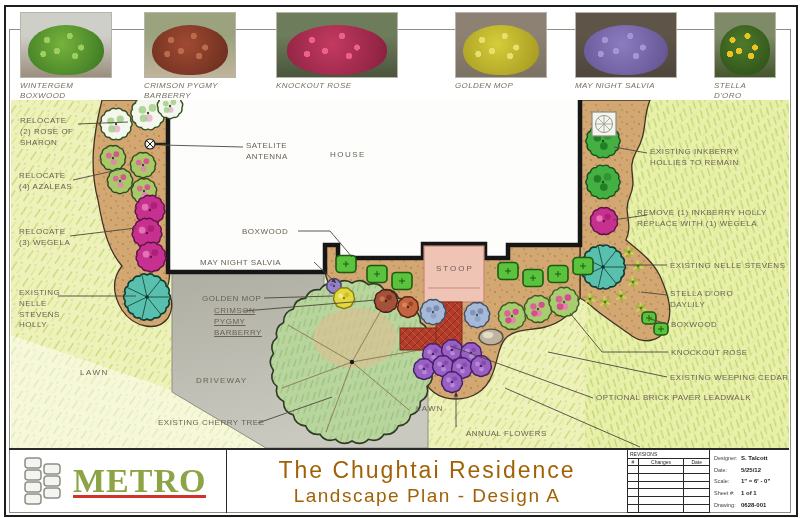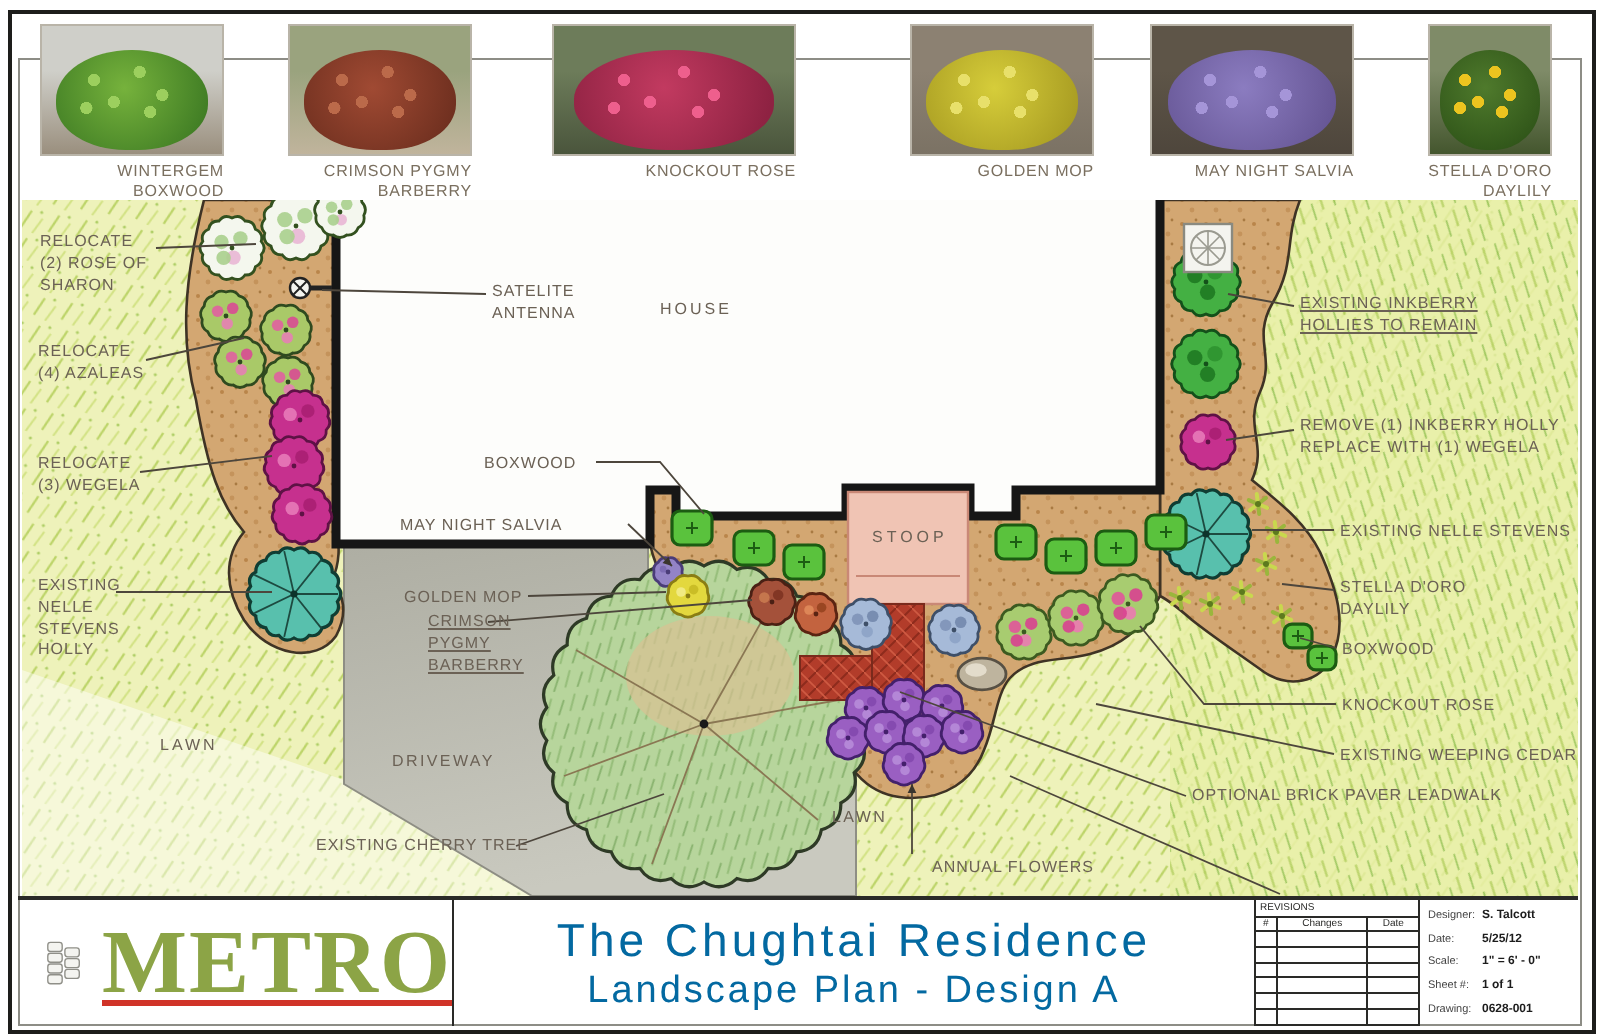--- a/index.html
+++ b/index.html
@@ -9,40 +9,40 @@
   }
   .page-edge{position:absolute;left:4px;top:5px;width:790px;height:508px;border:2px solid #1d1d1b;}
   .frame{position:absolute;left:9px;top:29px;width:780px;height:482px;border:1px solid #8d8d86;}
 
   
   .legend{position:absolute;left:0;top:12px;width:800px;height:88px;}
   .legend-item{position:absolute;top:0;}
   .legend-photo{position:relative;height:64px;border:1px solid #b9b4a8;overflow:hidden;}
   .legend-bush{position:absolute;left:8%;bottom:2px;width:84%;height:78%;border-radius:50% 50% 46% 46%;}
   .legend-label{
-    margin-top:3px;text-align:right;font-size:8px;line-height:1.2;
-    color:#7a6f5f;letter-spacing:.4px;white-space:pre-line;
+    margin-top:3px;text-align:left;font-size:8px;line-height:1.2;
+    color:#7a6f5f;letter-spacing:.4px;white-space:pre-line;font-style:italic;
   }
 
   
   #plan-svg{position:absolute;left:11px;top:100px;}
   .callout{
     position:absolute;font-size:8px;line-height:1.35;color:#6b6155;
     letter-spacing:.5px;white-space:pre-line;z-index:5;
   }
 
   
   .titleblock{position:absolute;left:9px;top:448px;width:780px;height:63px;border-top:2px solid #2a2a28;display:flex;}
   .tb-cell{position:relative;height:100%;box-sizing:border-box;border-right:1.5px solid #2a2a28;}
   .tb-logo{width:218px;display:flex;align-items:center;padding-left:14px;}
   .logo-text{margin-left:10px;position:relative;}
-  .logo-name{font-family:"Liberation Serif","DejaVu Serif",serif;font-weight:bold;font-size:45px;line-height:.95;letter-spacing:1px;}
+  .logo-name{font-family:"Liberation Serif","DejaVu Serif",serif;font-weight:bold;font-size:34px;line-height:.95;letter-spacing:1px;}
   .logo-underline{height:3px;width:100%;margin-top:-2px;}
   .logo-tagline{font-family:"Liberation Serif","DejaVu Serif",serif;font-size:10px;color:#3f3e38;letter-spacing:.6px;margin-top:2px;}
-  .tb-title{flex:1;display:flex;flex-direction:column;align-items:center;justify-content:center;color:#0369a1;}
+  .tb-title{flex:1;display:flex;flex-direction:column;align-items:center;justify-content:center;color:#a16207;}
   .tb-title .main{font-size:23px;letter-spacing:2px;}
   .tb-title .sub{font-size:19px;letter-spacing:1.5px;margin-top:1px;}
   .tb-rev{width:82px;font-size:5px;color:#2a2a28;}
   .rev-head{padding:1px 2px;border-bottom:.5px solid #2a2a28;font-size:5px;}
   .rev-cols,.rev-row{display:flex;border-bottom:.5px solid #2a2a28;}
   .rev-cols span,.rev-row span{display:block;border-right:.5px solid #2a2a28;box-sizing:border-box;}
   .rc1{width:11px;text-align:center;}
   .rc2{width:46px;text-align:center;}
   .rc3{width:25px;text-align:center;border-right:none !important;}
   .rev-row span{height:6.8px;}
@@ -576,23 +576,23 @@
     <div class="callout" style="left: 330px; top: 150px; letter-spacing: 1.5px;">HOUSE</div>
     <div class="callout" style="left: 242px; top: 227px;">BOXWOOD</div>
     <div class="callout" style="left: 200px; top: 258px;">MAY NIGHT SALVIA</div>
     <div class="callout" style="left: 202px; top: 294px;">GOLDEN MOP</div>
     <div class="callout" style="left: 214px; top: 306px; text-decoration: underline;">CRIMSON
 PYGMY
 BARBERRY</div>
     <div class="callout" style="left: 196px; top: 376px; letter-spacing: 1.2px;">DRIVEWAY</div>
     <div class="callout" style="left: 416px; top: 404px; letter-spacing: 1.2px;">LAWN</div>
     <div class="callout" style="left: 438px; top: 429px; margin-left: 28px;">ANNUAL FLOWERS</div>
-    <div class="callout" style="left: 650px; top: 147px; text-decoration: underline;">EXISTING INKBERRY
+    <div class="callout" style="left: 650px; top: 147px;">EXISTING INKBERRY
 HOLLIES TO REMAIN</div>
-    <div class="callout" style="left: 650px; top: 208px;">REMOVE (1) INKBERRY HOLLY
+    <div class="callout" style="left: 637px; top: 208px;">REMOVE (1) INKBERRY HOLLY
 REPLACE WITH (1) WEGELA</div>
     <div class="callout" style="left: 670px; top: 261px;">EXISTING NELLE STEVENS</div>
     <div class="callout" style="left: 670px; top: 289px;">STELLA D'ORO
 DAYLILY</div>
     <div class="callout" style="left: 671px; top: 320px;">BOXWOOD</div>
     <div class="callout" style="left: 671px; top: 348px;">KNOCKOUT ROSE</div>
     <div class="callout" style="left: 670px; top: 373px;">EXISTING WEEPING CEDAR</div>
     <div class="callout" style="left: 596px; top: 393px;">OPTIONAL BRICK PAVER LEADWALK</div>
     <div class="callout" style="left: 436px; top: 264px; letter-spacing: 2px;">STOOP</div>
   </div>

